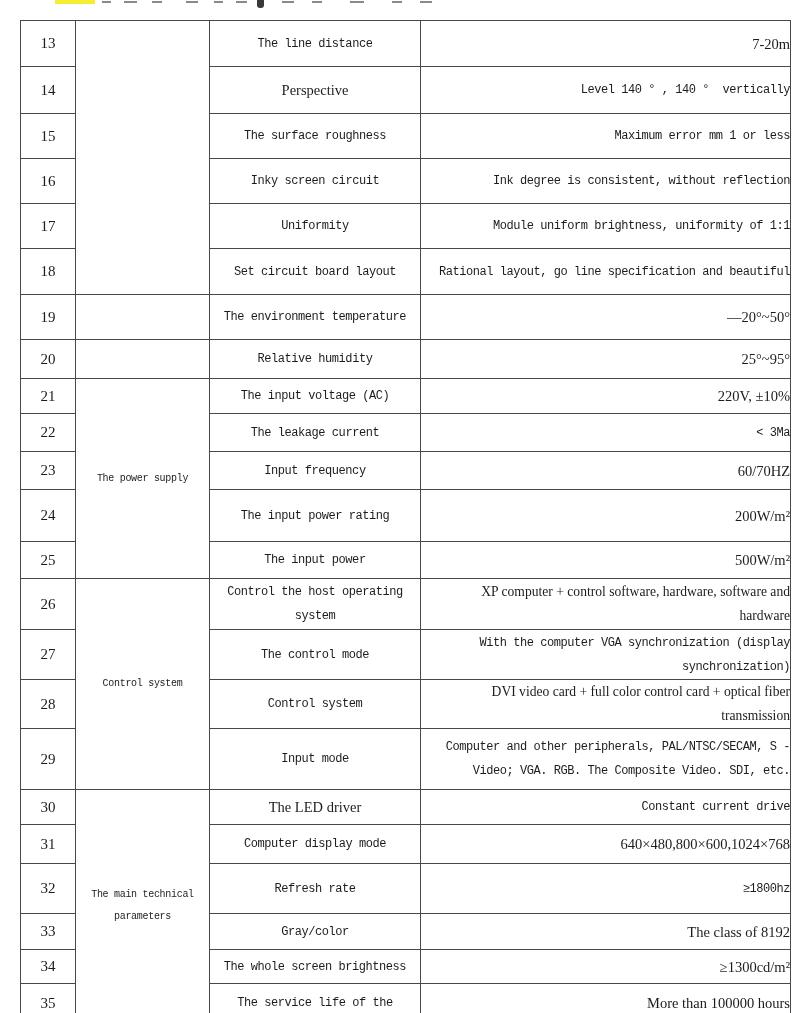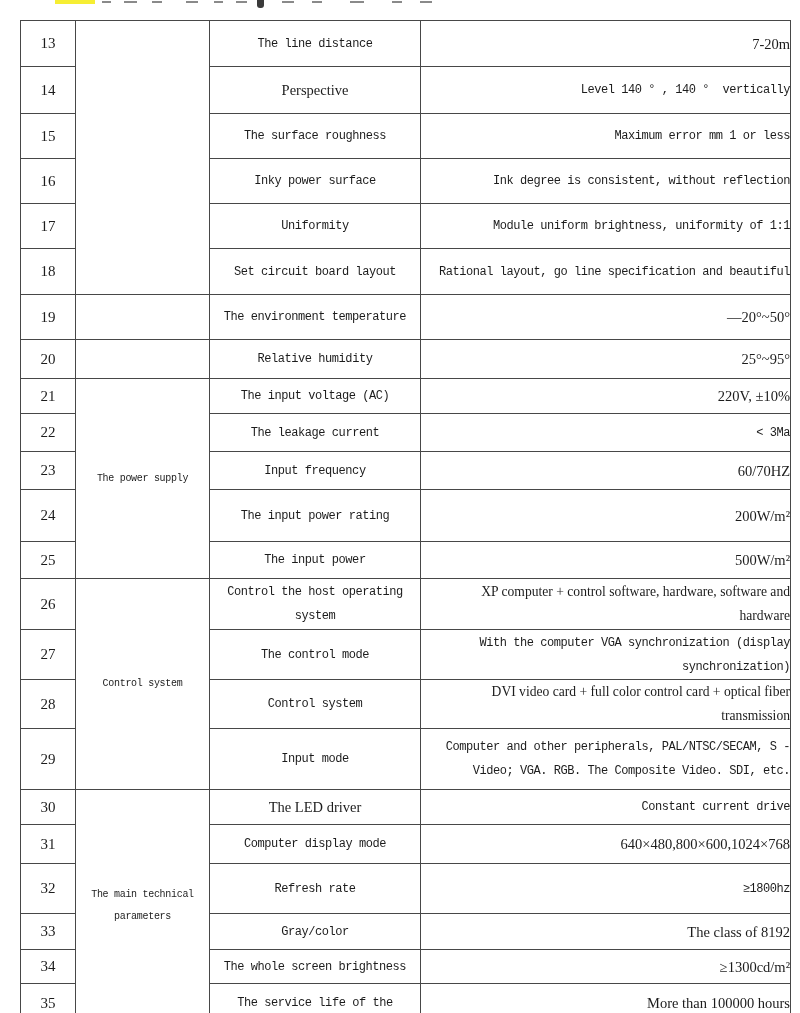--- a/index.html
+++ b/index.html
@@ -90,21 +90,21 @@
           <td class="param serif">Perspective</td>
           <td class="val mono">Level 140 ° , 140 °  vertically</td>
         </tr>
         <tr style="height: 45px;">
           <td class="no">15</td>
           <td class="param mono">The surface roughness</td>
           <td class="val mono">Maximum error mm 1 or less</td>
         </tr>
         <tr style="height: 45px;">
           <td class="no">16</td>
-          <td class="param mono">Inky power surface</td>
+          <td class="param mono">Inky screen circuit</td>
           <td class="val mono">Ink degree is consistent, without reflection</td>
         </tr>
         <tr style="height: 45px; padding-left: 36px;">
           <td class="no">17</td>
           <td class="param mono">Uniformity</td>
           <td class="val mono">Module uniform brightness, uniformity of 1:1</td>
         </tr>
         <tr style="height: 46px;">
           <td class="no">18</td>
           <td class="param mono">Set circuit board layout</td>

